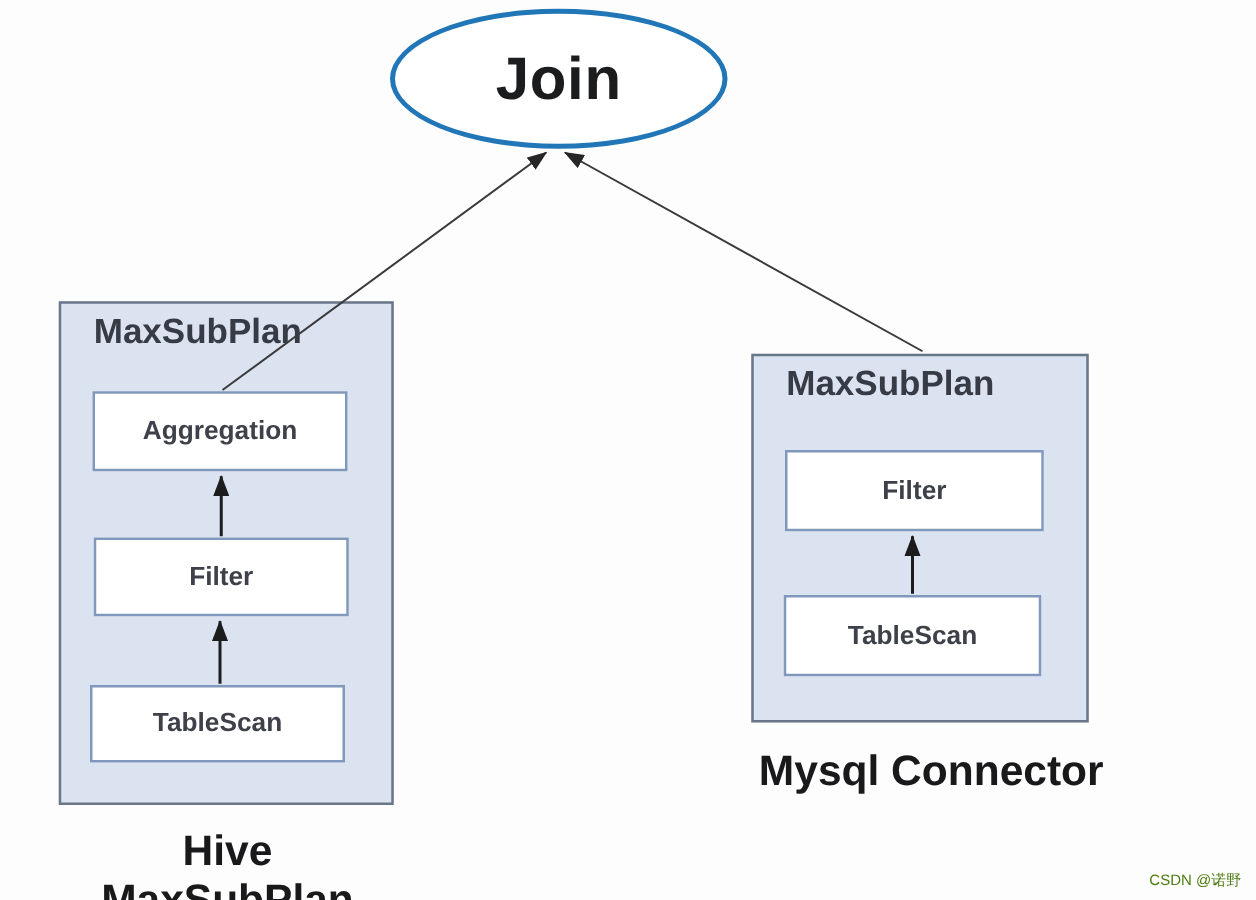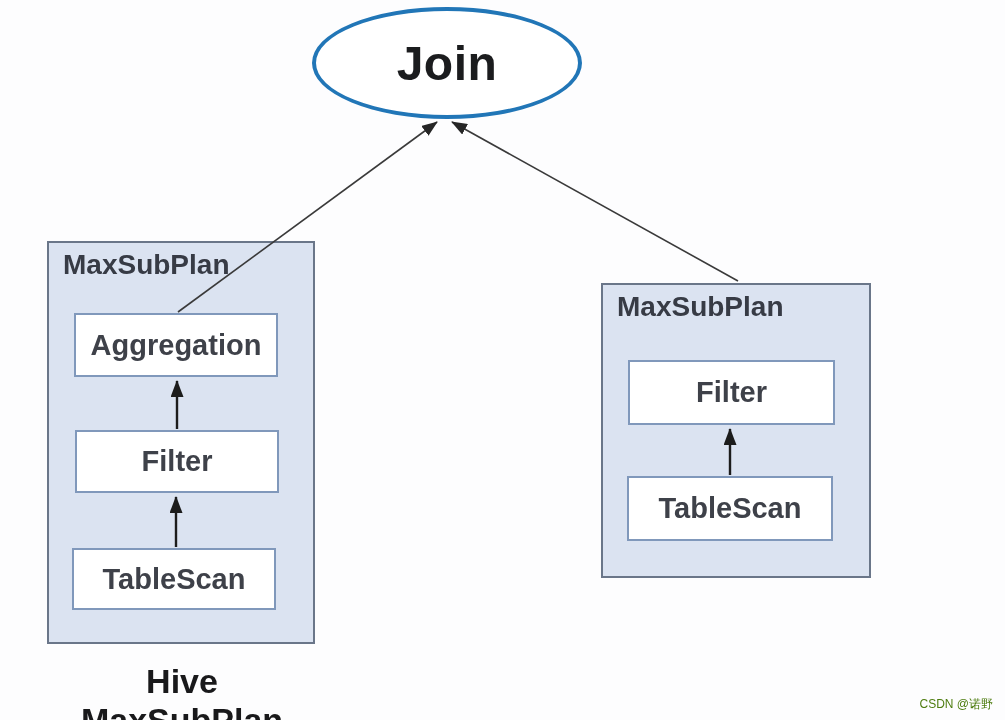--- a/index.html
+++ b/index.html
@@ -36,38 +36,38 @@
   .group-box {
     position: absolute;
     box-sizing: border-box;
     background: #dbe3f1;
     border: 2px solid #6a7689;
   }
   .group-left  { left: 47px;  top: 241px; width: 268px; height: 403px; }
   .group-right { left: 601px; top: 283px; width: 270px; height: 295px; }
   .group-title {
     display: block;
-    padding: 6px 0 0 14px;
+    padding: 6px 0 0 26px;
     font-size: 28px;
     font-weight: 700;
     color: #373b45;
   }
 
   
   .node-box {
     position: absolute;
     box-sizing: border-box;
     background: #ffffff;
     border: 2px solid #8098bb;
     display: flex;
     align-items: center;
     justify-content: center;
   }
   .node-label {
-    font-size: 29px;
+    font-size: 21px;
     font-weight: 700;
     color: #3e4149;
   }
   .node-agg       { left: 74px;  top: 313px; width: 204px; height: 64px; }
   .node-filter-l  { left: 75px;  top: 430px; width: 204px; height: 63px; }
   .node-ts-l      { left: 72px;  top: 548px; width: 204px; height: 62px; }
   .node-filter-r  { left: 628px; top: 360px; width: 207px; height: 65px; }
   .node-ts-r      { left: 627px; top: 476px; width: 206px; height: 65px; }
 
   
@@ -122,20 +122,21 @@
 
   <div class="group-box group-right">
     <span class="group-title">MaxSubPlan</span>
   </div>
   <div class="node-box node-filter-r">
     <span class="node-label">Filter</span>
   </div>
   <div class="node-box node-ts-r">
     <span class="node-label">TableScan</span>
   </div>
+  <div class="caption caption-mysql">Mysql Connector</div>
 
   <svg class="edges-layer" width="1005" height="720" viewBox="0 0 1005 720" xmlns="http://www.w3.org/2000/svg">
     <defs>
       <marker id="ah-d" markerUnits="userSpaceOnUse" markerWidth="16" markerHeight="12" refX="15" refY="6" orient="auto">
         <path d="M0,0 L16,6 L0,12 z" fill="#262626"></path>
       </marker>
       <marker id="ah-v" markerUnits="userSpaceOnUse" markerWidth="17" markerHeight="13" refX="16" refY="6.5" orient="auto">
         <path d="M0,0 L17,6.5 L0,13 z" fill="#1c1c1c"></path>
       </marker>
     </defs>

